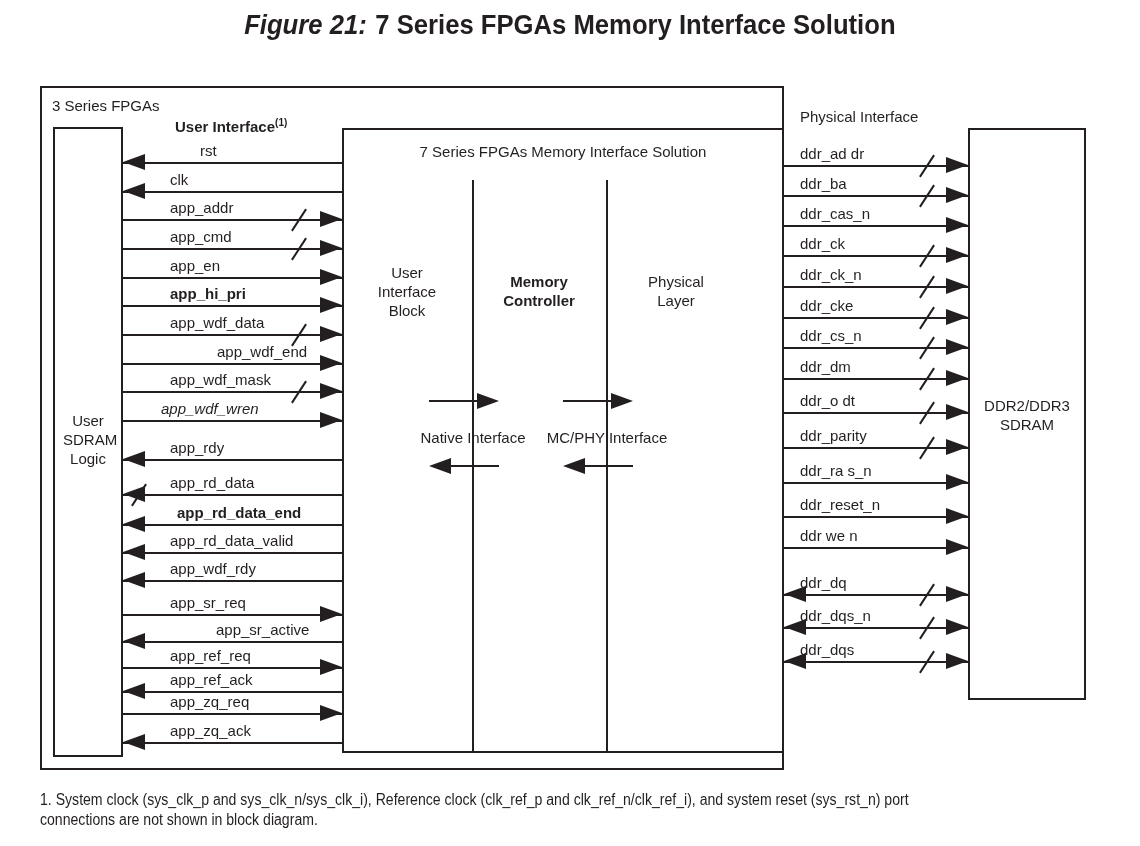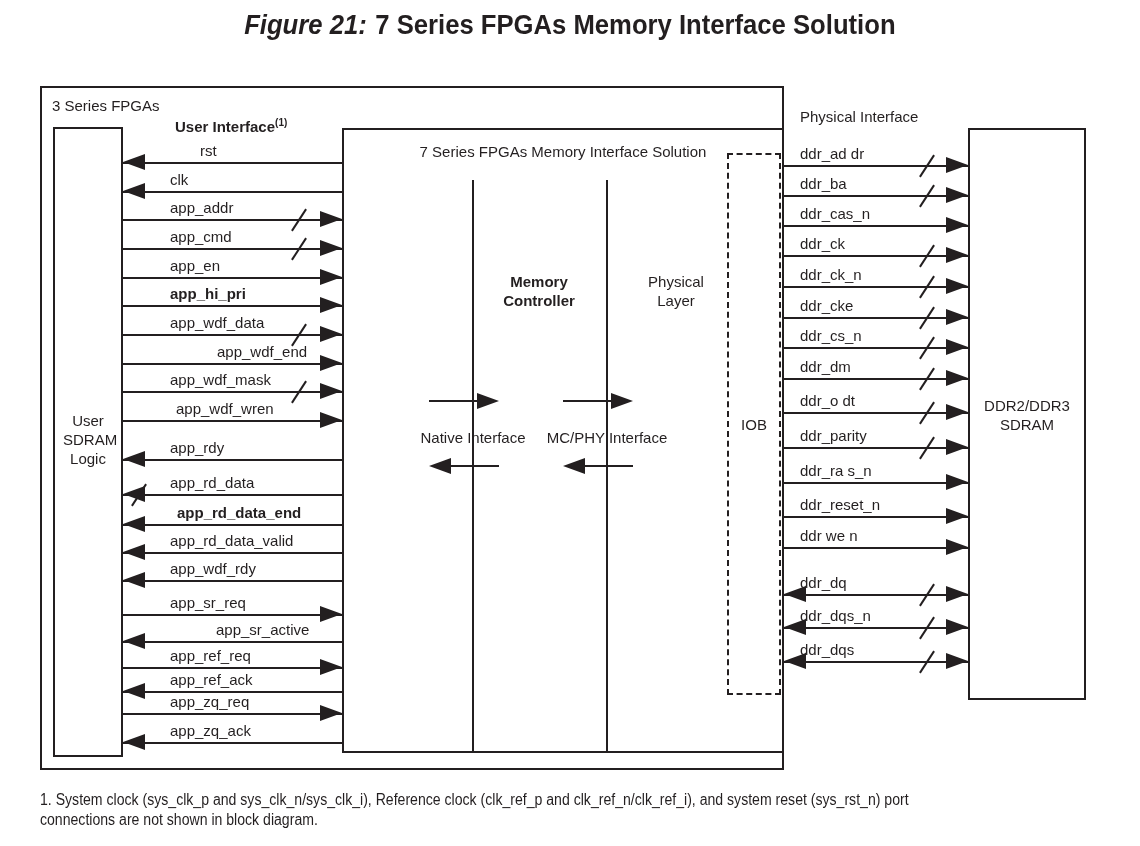--- a/index.html
+++ b/index.html
@@ -84,38 +84,36 @@
   <div class="lbl lbl-wrap userlogic-label">User SDRAM Logic</div>
 
   <div class="lbl ui-label">
     <span>User Interface</span><sup>(1)</sup>
   </div>
 
   <div class="box mis-box"></div>
   <div class="lbl mis-title">7 Series FPGAs Memory Interface Solution</div>
   <div class="divider div-1"></div>
   <div class="divider div-2"></div>
+  <div class="lbl lbl-wrap blk-user">User Interface Block</div>
   <div class="lbl lbl-wrap blk-mem">Memory Controller</div>
   <div class="lbl lbl-wrap blk-phy">Physical Layer</div>
 
   <div class="ia-line" style="left:429px;top:400px;width:48px;"></div>
   <div class="ia-head ia-head-r" style="left:477px;top:393px;"></div>
   <div class="ia-head ia-head-l" style="left:429px;top:458px;"></div>
   <div class="ia-line" style="left:451px;top:465px;width:48px;"></div>
   <div class="lbl native-label">Native Interface</div>
 
   <div class="ia-line" style="left:563px;top:400px;width:48px;"></div>
   <div class="ia-head ia-head-r" style="left:611px;top:393px;"></div>
   <div class="ia-head ia-head-l" style="left:563px;top:458px;"></div>
   <div class="ia-line" style="left:585px;top:465px;width:48px;"></div>
   <div class="lbl mcphy-label">MC/PHY Interface</div>
 
-  <div class="iob-box">
-    <span class="iob-label">IOB</span>
-  </div>
 
   <div class="lbl phy-if-label">Physical Interface</div>
   <div class="box sdram-box"></div>
   <div class="lbl lbl-wrap sdram-label">DDR2/DDR3 SDRAM</div>
 
   <div id="signals">
       <div class="sig" style="left: 123px; top: 163px; width: 219px;">
         <div class="sig-line"></div>
         <div class="sig-label" style="left: 41px; margin-left: 36px;">rst</div>
         <div class="ah ah-l"></div>
@@ -159,21 +157,21 @@
         <div class="ah ah-r"></div>
       </div>
       <div class="sig" style="left: 123px; top: 392px; width: 219px;">
         <div class="sig-line"></div>
         <div class="sig-label" style="left: 47px;">app_wdf_mask</div>
         <div class="ah ah-r"></div>
         <div class="bus-slash" style="left: 175px;"></div>
       </div>
       <div class="sig" style="left: 123px; top: 421px; width: 219px;">
         <div class="sig-line"></div>
-        <div class="sig-label" style="left: 53px;">app_wdf_wren</div>
+        <div class="sig-label" style="left: 38px; font-style: italic;">app_wdf_wren</div>
         <div class="ah ah-r"></div>
       </div>
       <div class="sig" style="left: 123px; top: 460px; width: 219px;">
         <div class="sig-line"></div>
         <div class="sig-label" style="left: 47px;">app_rdy</div>
         <div class="ah ah-l"></div>
       </div>
       <div class="sig" style="left: 123px; top: 495px; width: 219px;">
         <div class="sig-line"></div>
         <div class="sig-label" style="left: 47px;">app_rd_data</div>

